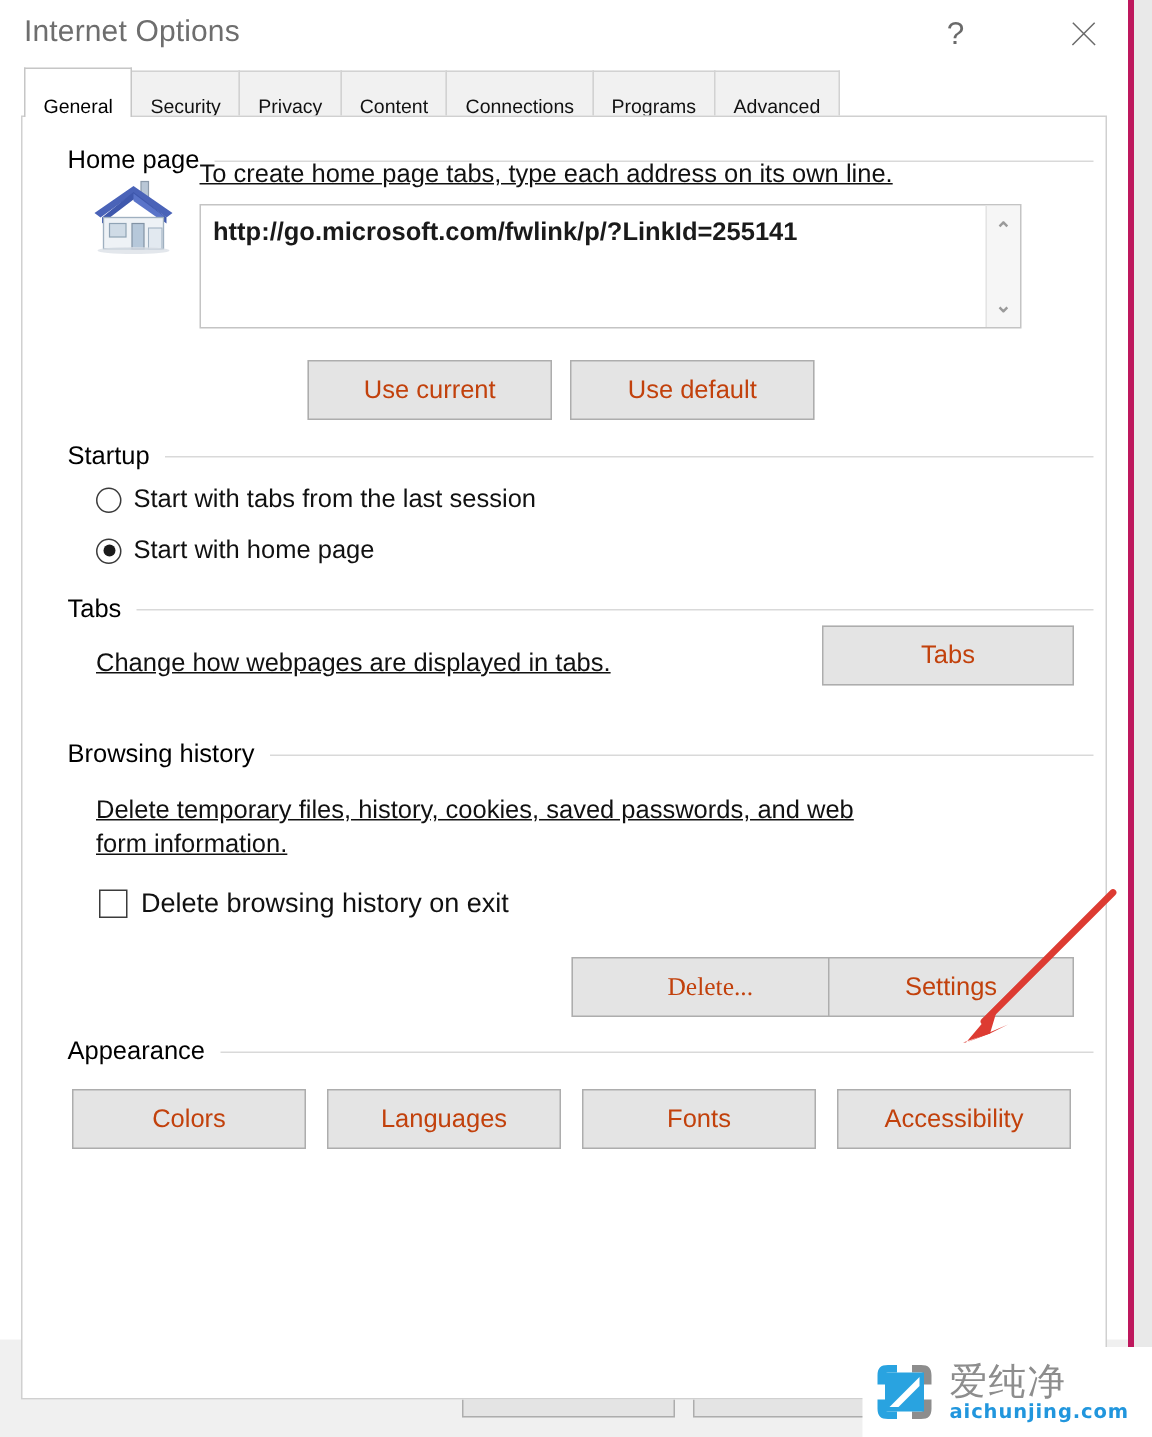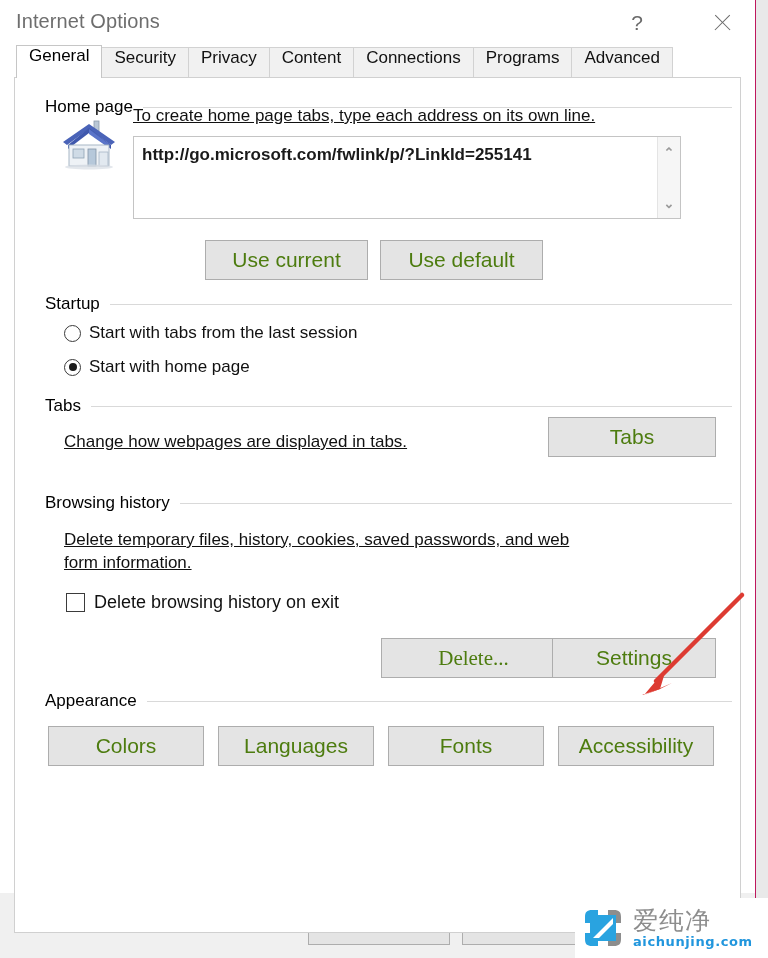--- a/index.html
+++ b/index.html
@@ -24,21 +24,21 @@
   }
 
   
   #dialog {
     position: absolute;
     left: 0;
     top: 0;
     width: 756px;
     height: 958px;
     background: #ffffff;
-    border-right: 1px solid #be185d;
+    border-right: 4px solid #be185d;
     box-sizing: border-box;
   }
 
   
   .titlebar {
     position: relative;
     height: 46px;
     background: #ffffff;
   }
   .title-text {
@@ -87,22 +87,22 @@
     height: 32px;
     margin-left: 16px;
     display: flex;
     align-items: flex-end;
   }
   .tab {
     position: relative;
     height: 31px;
     padding: 0 12px;
     display: flex;
-    align-items: flex-start;
-    font-size: 17px;
+    align-items: flex-end;
+    font-size: 13px;
     color: #111111;
     background: #f1f1f1;
     border: 1px solid #d2d2d2;
     border-bottom: none;
     margin-right: -1px;
     box-sizing: border-box;
     white-space: nowrap;
     cursor: default;
   }
   .tab.active {
@@ -149,22 +149,22 @@
     flex: 1;
     height: 1px;
     background: #d9d9d9;
   }
 
   
   .btn {
     background: #e4e4e4;
     border: 1px solid #adadad;
     font-family: "Liberation Sans", sans-serif;
-    font-size: 21px;
-    color: #4d7c0f;
+    font-size: 17px;
+    color: #c2410c;
     text-align: center;
     display: flex;
     align-items: center;
     justify-content: center;
     box-sizing: border-box;
     cursor: default;
     user-select: none;
   }
   .static-text {
     font-size: 17px;

